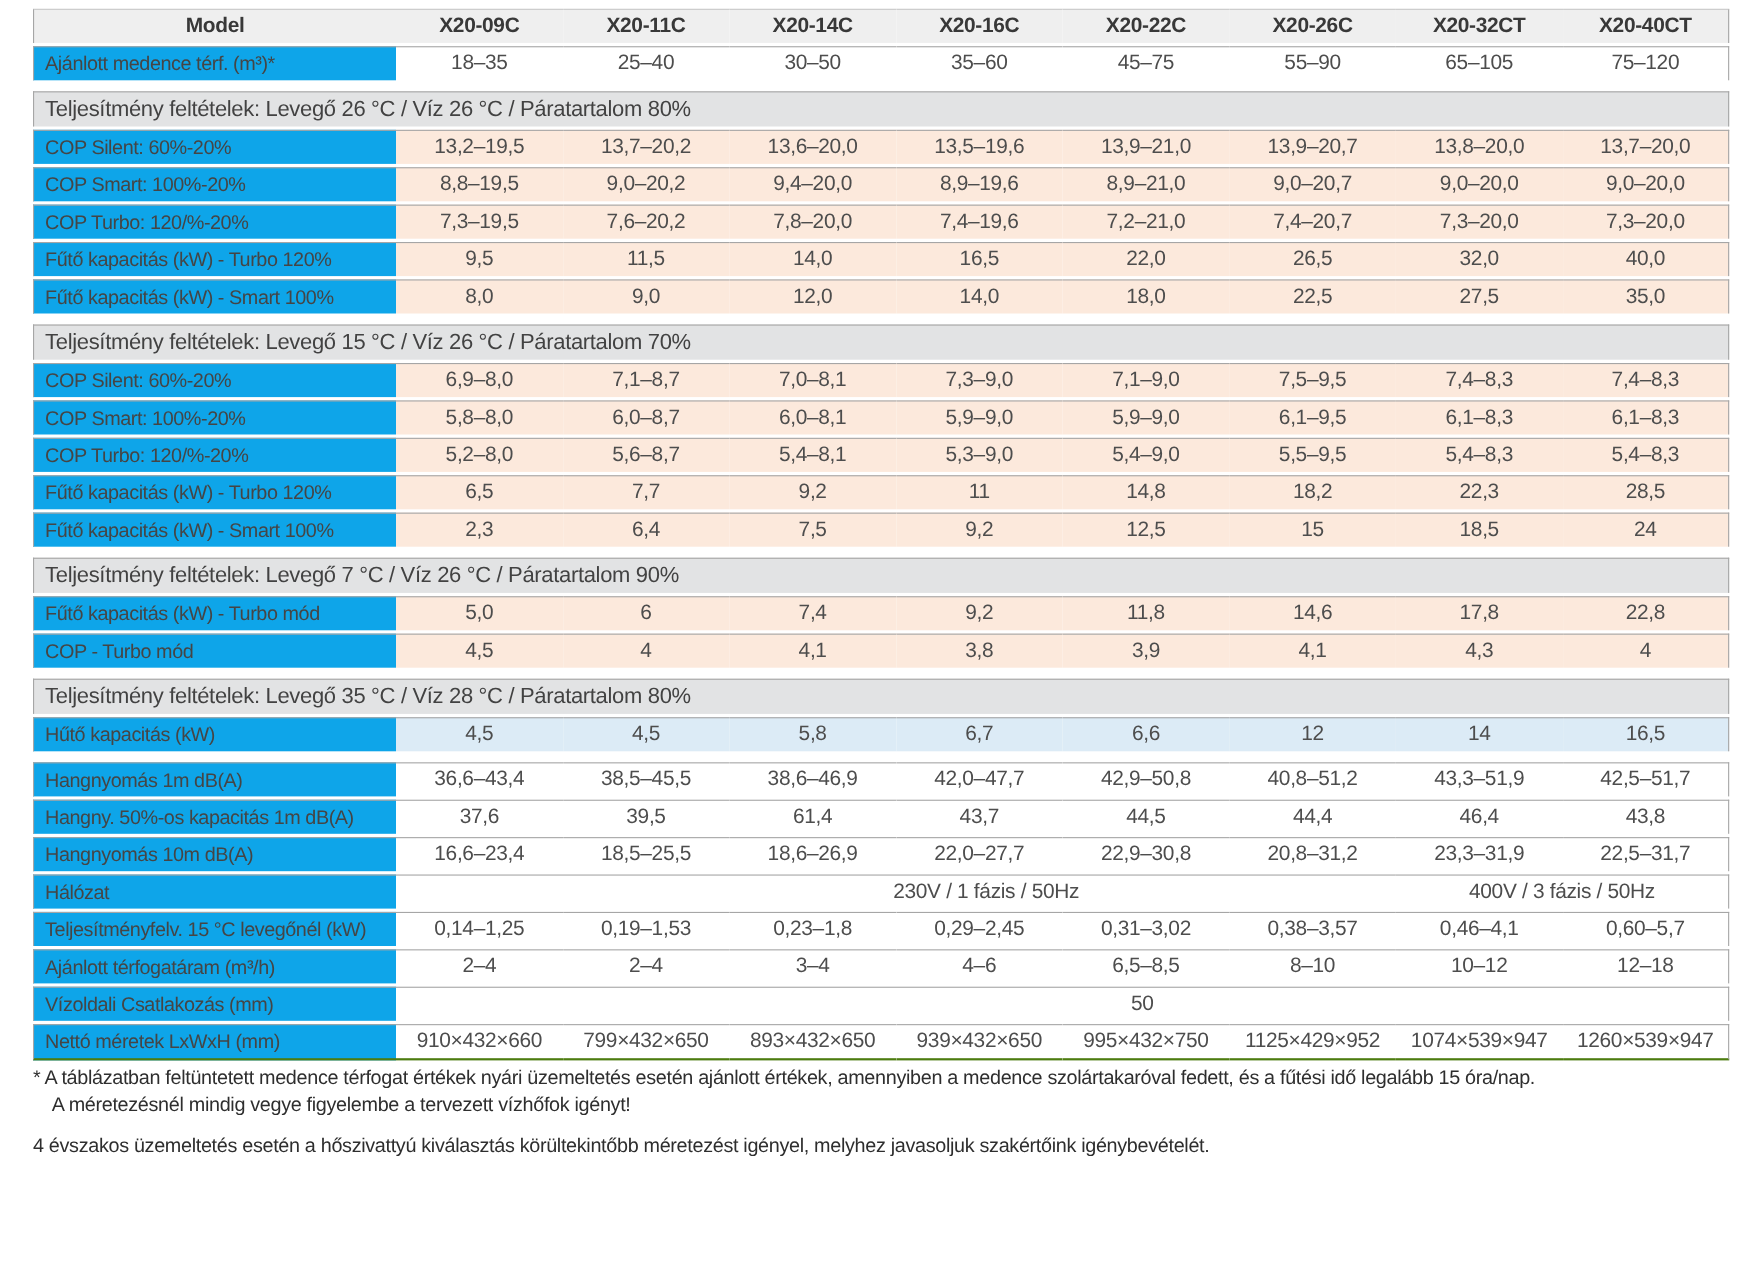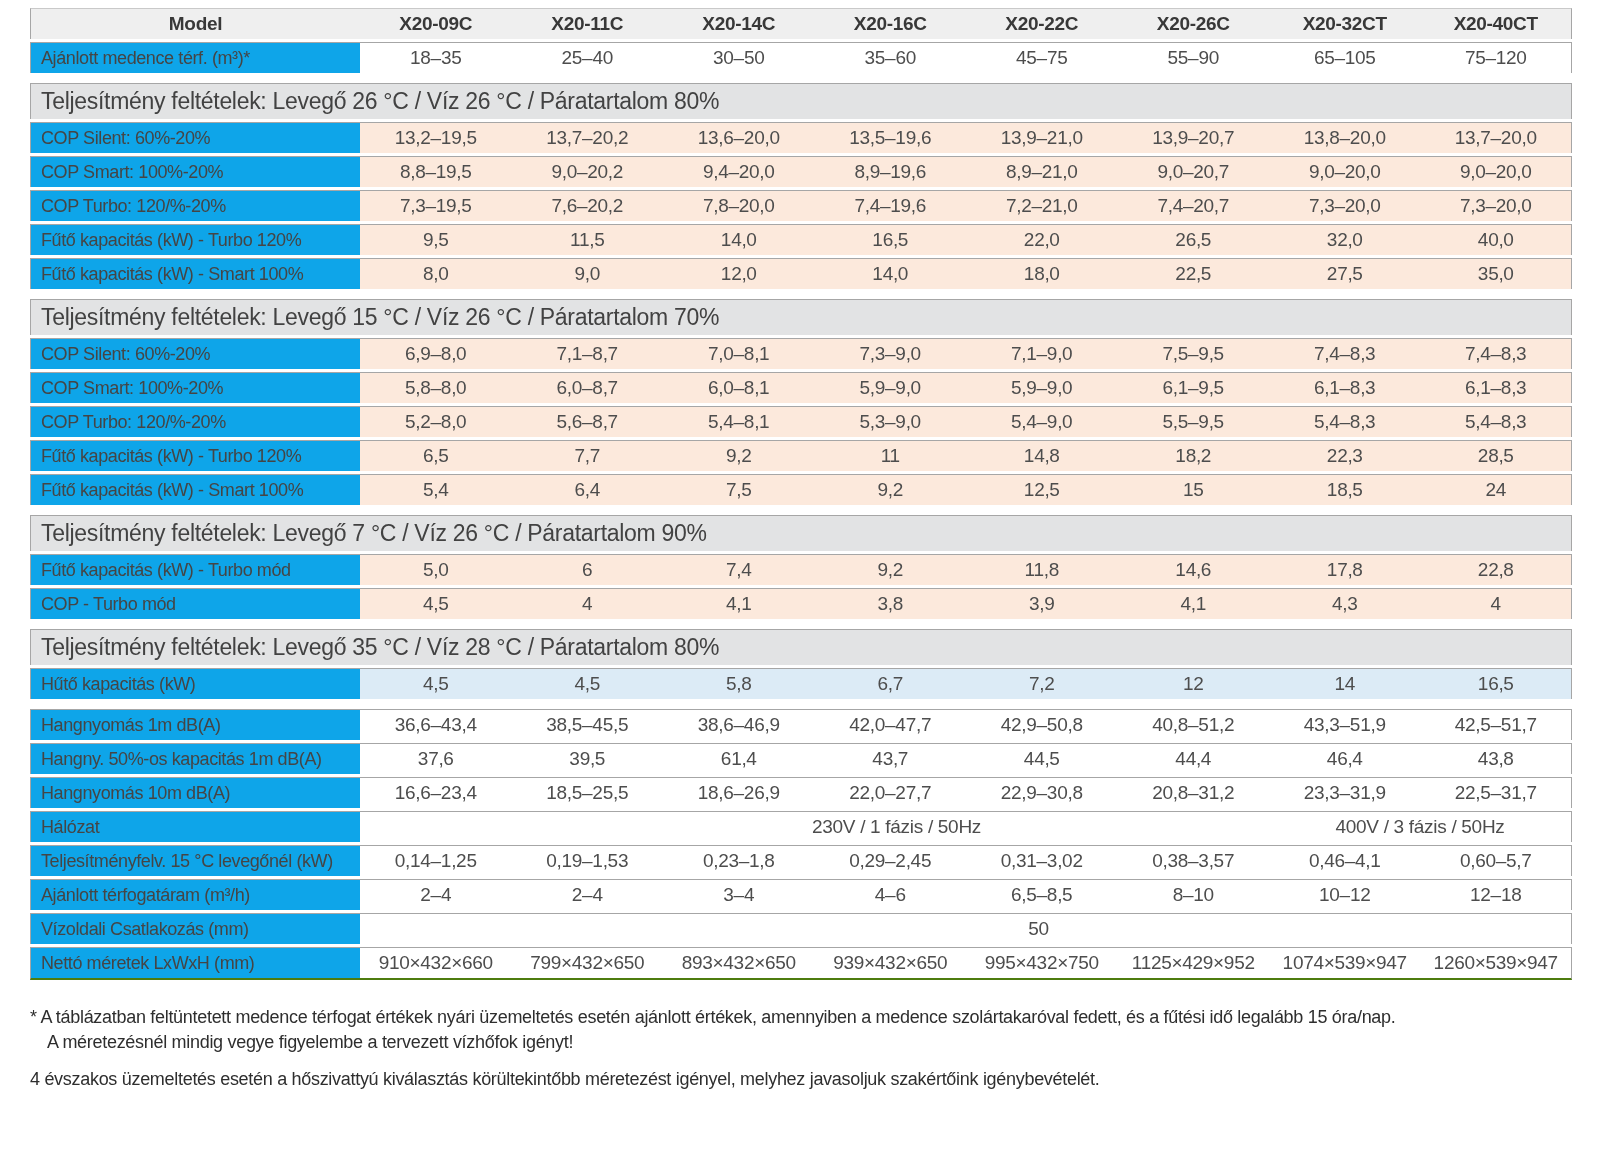--- a/index.html
+++ b/index.html
@@ -43,21 +43,21 @@
     padding-left: 10px;
     font-size: 18px;
     letter-spacing: -0.4px;
     color: #454545;
   }
   td.section {
     background: #e2e3e4;
     text-align: left;
     padding-left: 10px;
     color: #424242;
-    font-size: 23px;
+    font-size: 20px;
   }
   td.val       { color: #4d4d4d; }
   td.val.white { background: #ffffff; }
   td.val.peach { background: #fce9dc; }
   td.val.blue  { background: #dcebf6; }
 
   
   td.shift-a { padding-left: 170px; margin-left: 44px; }  
   td.shift-b { padding-left: 152px; }  
 
@@ -65,21 +65,21 @@
     border: none !important;
     background: transparent;
     height: 4px;
     padding: 0;
   }
   tr:not(.gap) > *:first-child { border-left: 1px solid #a6a6a6; }
   tr:not(.gap) > *:last-child  { border-right: 1px solid #a6a6a6; }
   tbody tr:last-child td { border-bottom: 2px solid #4d7c0f; }
 
   .footnotes {
-    margin-top: 22px;
+    margin-top: 0;
     color: #2e2e2e;
     font-size: 18px;
     line-height: 1.4;
     letter-spacing: -0.3px;
   }
   .footnotes p { margin: 0 0 12px 0; }
   .footnotes p.hang {
     max-width: 1370px;
     padding-left: 17px;
     text-indent: -17px;
@@ -233,21 +233,21 @@
           <td class="val peach">7,7</td>
           <td class="val peach">9,2</td>
           <td class="val peach">11</td>
           <td class="val peach">14,8</td>
           <td class="val peach">18,2</td>
           <td class="val peach">22,3</td>
           <td class="val peach">28,5</td>
         </tr>
         <tr>
           <td class="rowlabel">Fűtő kapacitás (kW) - Smart 100%</td>
-          <td class="val peach">5,4</td>
+          <td class="val peach">2,3</td>
           <td class="val peach">6,4</td>
           <td class="val peach">7,5</td>
           <td class="val peach">9,2</td>
           <td class="val peach">12,5</td>
           <td class="val peach">15</td>
           <td class="val peach">18,5</td>
           <td class="val peach">24</td>
         </tr>
         <tr class="gap">
           <td colspan="9"></td>
@@ -282,21 +282,21 @@
         </tr>
         <tr>
           <td class="section" colspan="9">Teljesítmény feltételek: Levegő 35 °C / Víz 28 °C / Páratartalom 80%</td>
         </tr>
         <tr>
           <td class="rowlabel">Hűtő kapacitás (kW)</td>
           <td class="val blue">4,5</td>
           <td class="val blue">4,5</td>
           <td class="val blue">5,8</td>
           <td class="val blue">6,7</td>
-          <td class="val blue">7,2</td>
+          <td class="val blue">6,6</td>
           <td class="val blue">12</td>
           <td class="val blue">14</td>
           <td class="val blue">16,5</td>
         </tr>
         <tr class="gap">
           <td colspan="9"></td>
         </tr>
         <tr>
           <td class="rowlabel">Hangnyomás 1m dB(A)</td>
           <td class="val white">36,6–43,4</td>

